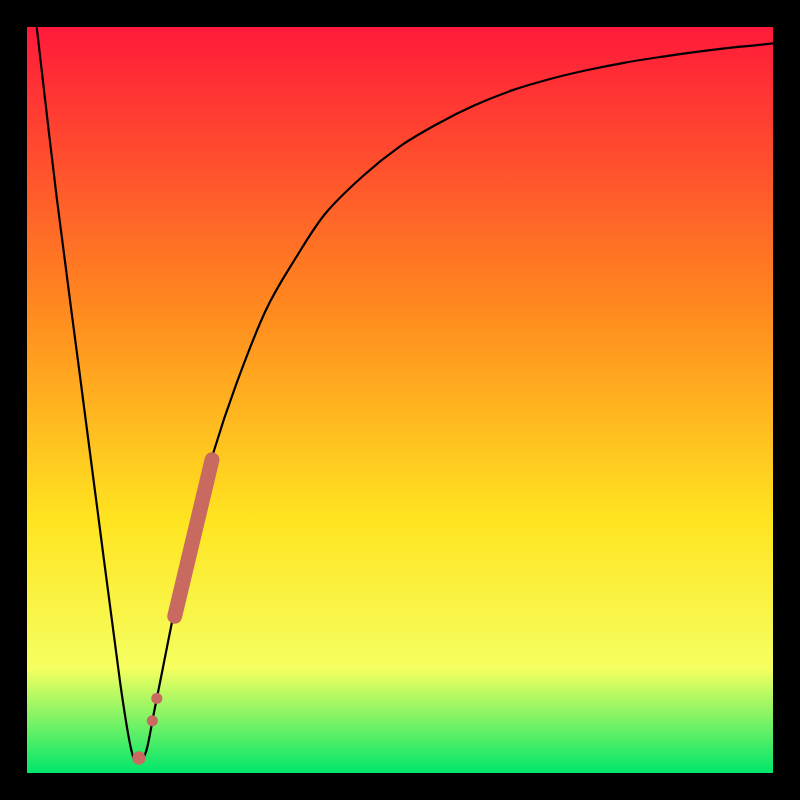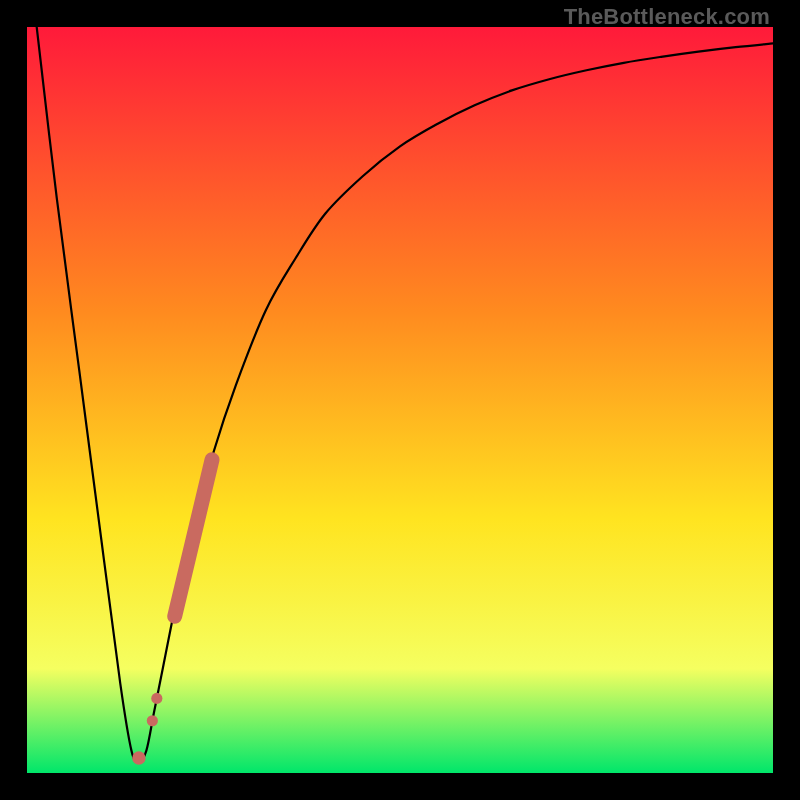--- a/index.html
+++ b/index.html
@@ -43,21 +43,20 @@
     top: 0;
     width: 746px;
     height: 746px;
     overflow: visible;
   }
 </style>
 </head>
 <body>
 
 <div class="frame">
-  <div class="watermark">TheBottleneck.com</div>
 
   <div class="plot">
     <svg class="curve" viewBox="0 0 746 746" preserveAspectRatio="none">
       <defs>
         <linearGradient id="bg-grad" x1="0" y1="0" x2="0" y2="1">
           <stop id="g0" offset="0%" stop-color="#ff1a3a"></stop>
           <stop id="g1" offset="38%" stop-color="#ff8a1f"></stop>
           <stop id="g2" offset="66%" stop-color="#ffe420"></stop>
           <stop id="g3" offset="86%" stop-color="#f5ff60"></stop>
           <stop id="g4" offset="100%" stop-color="#00e66a"></stop>

